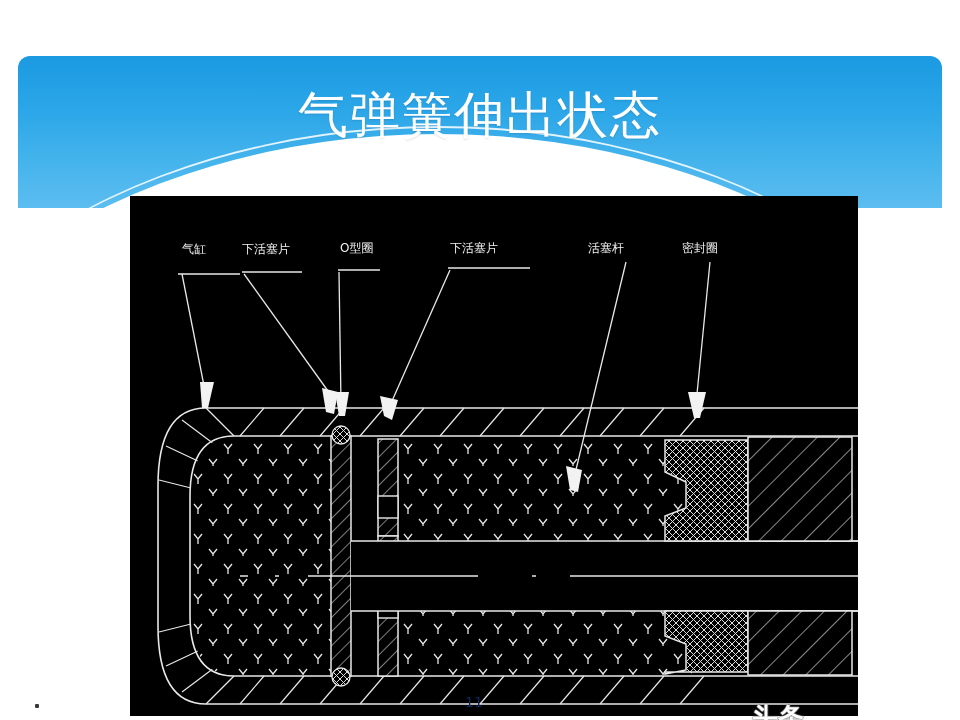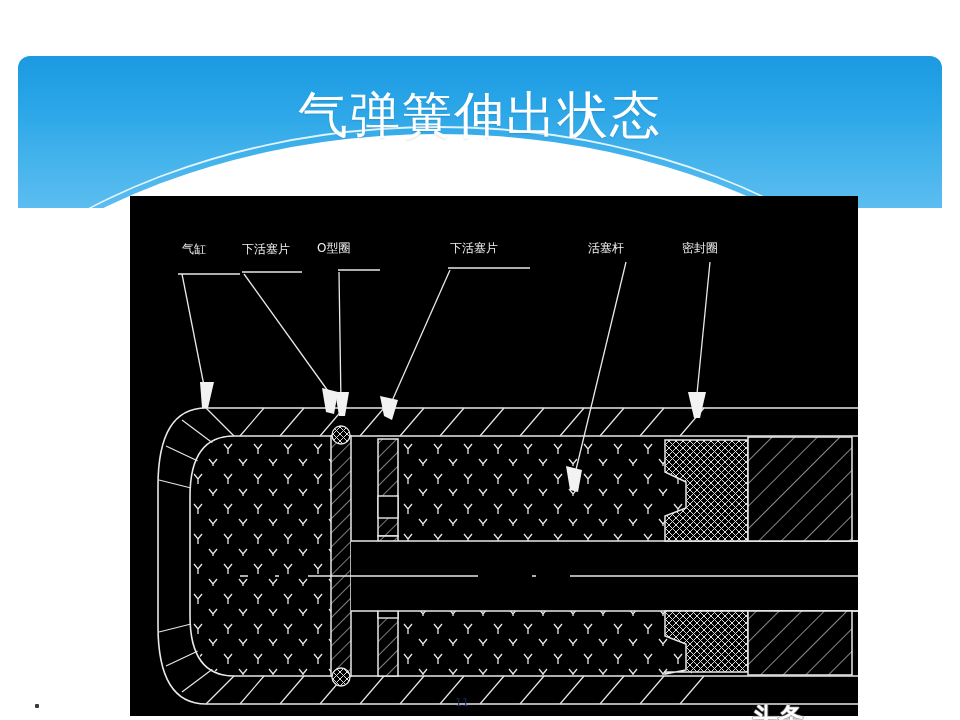--- a/index.html
+++ b/index.html
@@ -98,26 +98,26 @@
     color: #f2f2f2;
     font-size: 12px;
     line-height: 17px;
     white-space: nowrap;
     font-family: "DejaVu Sans", "Liberation Sans", sans-serif;
   }
 
   
   .page-number {
     position: absolute;
-    left: 0;
+    left: 12px;
     top: 668px;
     width: 924px;
     text-align: center;
     color: #12265c;
-    font-size: 11px;
+    font-size: 14px;
     line-height: 13px;
     font-family: "DejaVu Sans", "Liberation Sans", sans-serif;
   }
 
   
   .corner-dot {
     position: absolute;
     left: 35px;
     top: 676px;
     width: 4px;
@@ -306,21 +306,21 @@
         <polygon points="192,192 208,196 204,218 196,216"></polygon>
         <polygon points="205,196 219,196 215,220 209,220"></polygon>
         <polygon points="250,200 268,204 262,224 254,220"></polygon>
         <polygon points="436,270 452,274 448,296 440,294"></polygon>
         <polygon points="558,196 576,196 570,222 564,222"></polygon>
       </g>
     </svg>
 
     <div class="dlabel" style="left:52px; top:45px;">气缸</div>
     <div class="dlabel" style="left:112px; top:45px;">下活塞片</div>
-    <div class="dlabel" style="left:187px; top:44px;">O型圈</div>
+    <div class="dlabel" style="left:210px; top:44px;">O型圈</div>
     <div class="dlabel" style="left:320px; top:44px;">下活塞片</div>
     <div class="dlabel" style="left:458px; top:45px;font-family:Liberation Mono, monospace;">活塞杆</div>
     <div class="dlabel" style="left:552px; top:44px;">密封圈</div>
   </div>
 
   <div class="corner-dot"></div>
 
   <div class="page-number">11</div>
 
   <div class="watermark">

